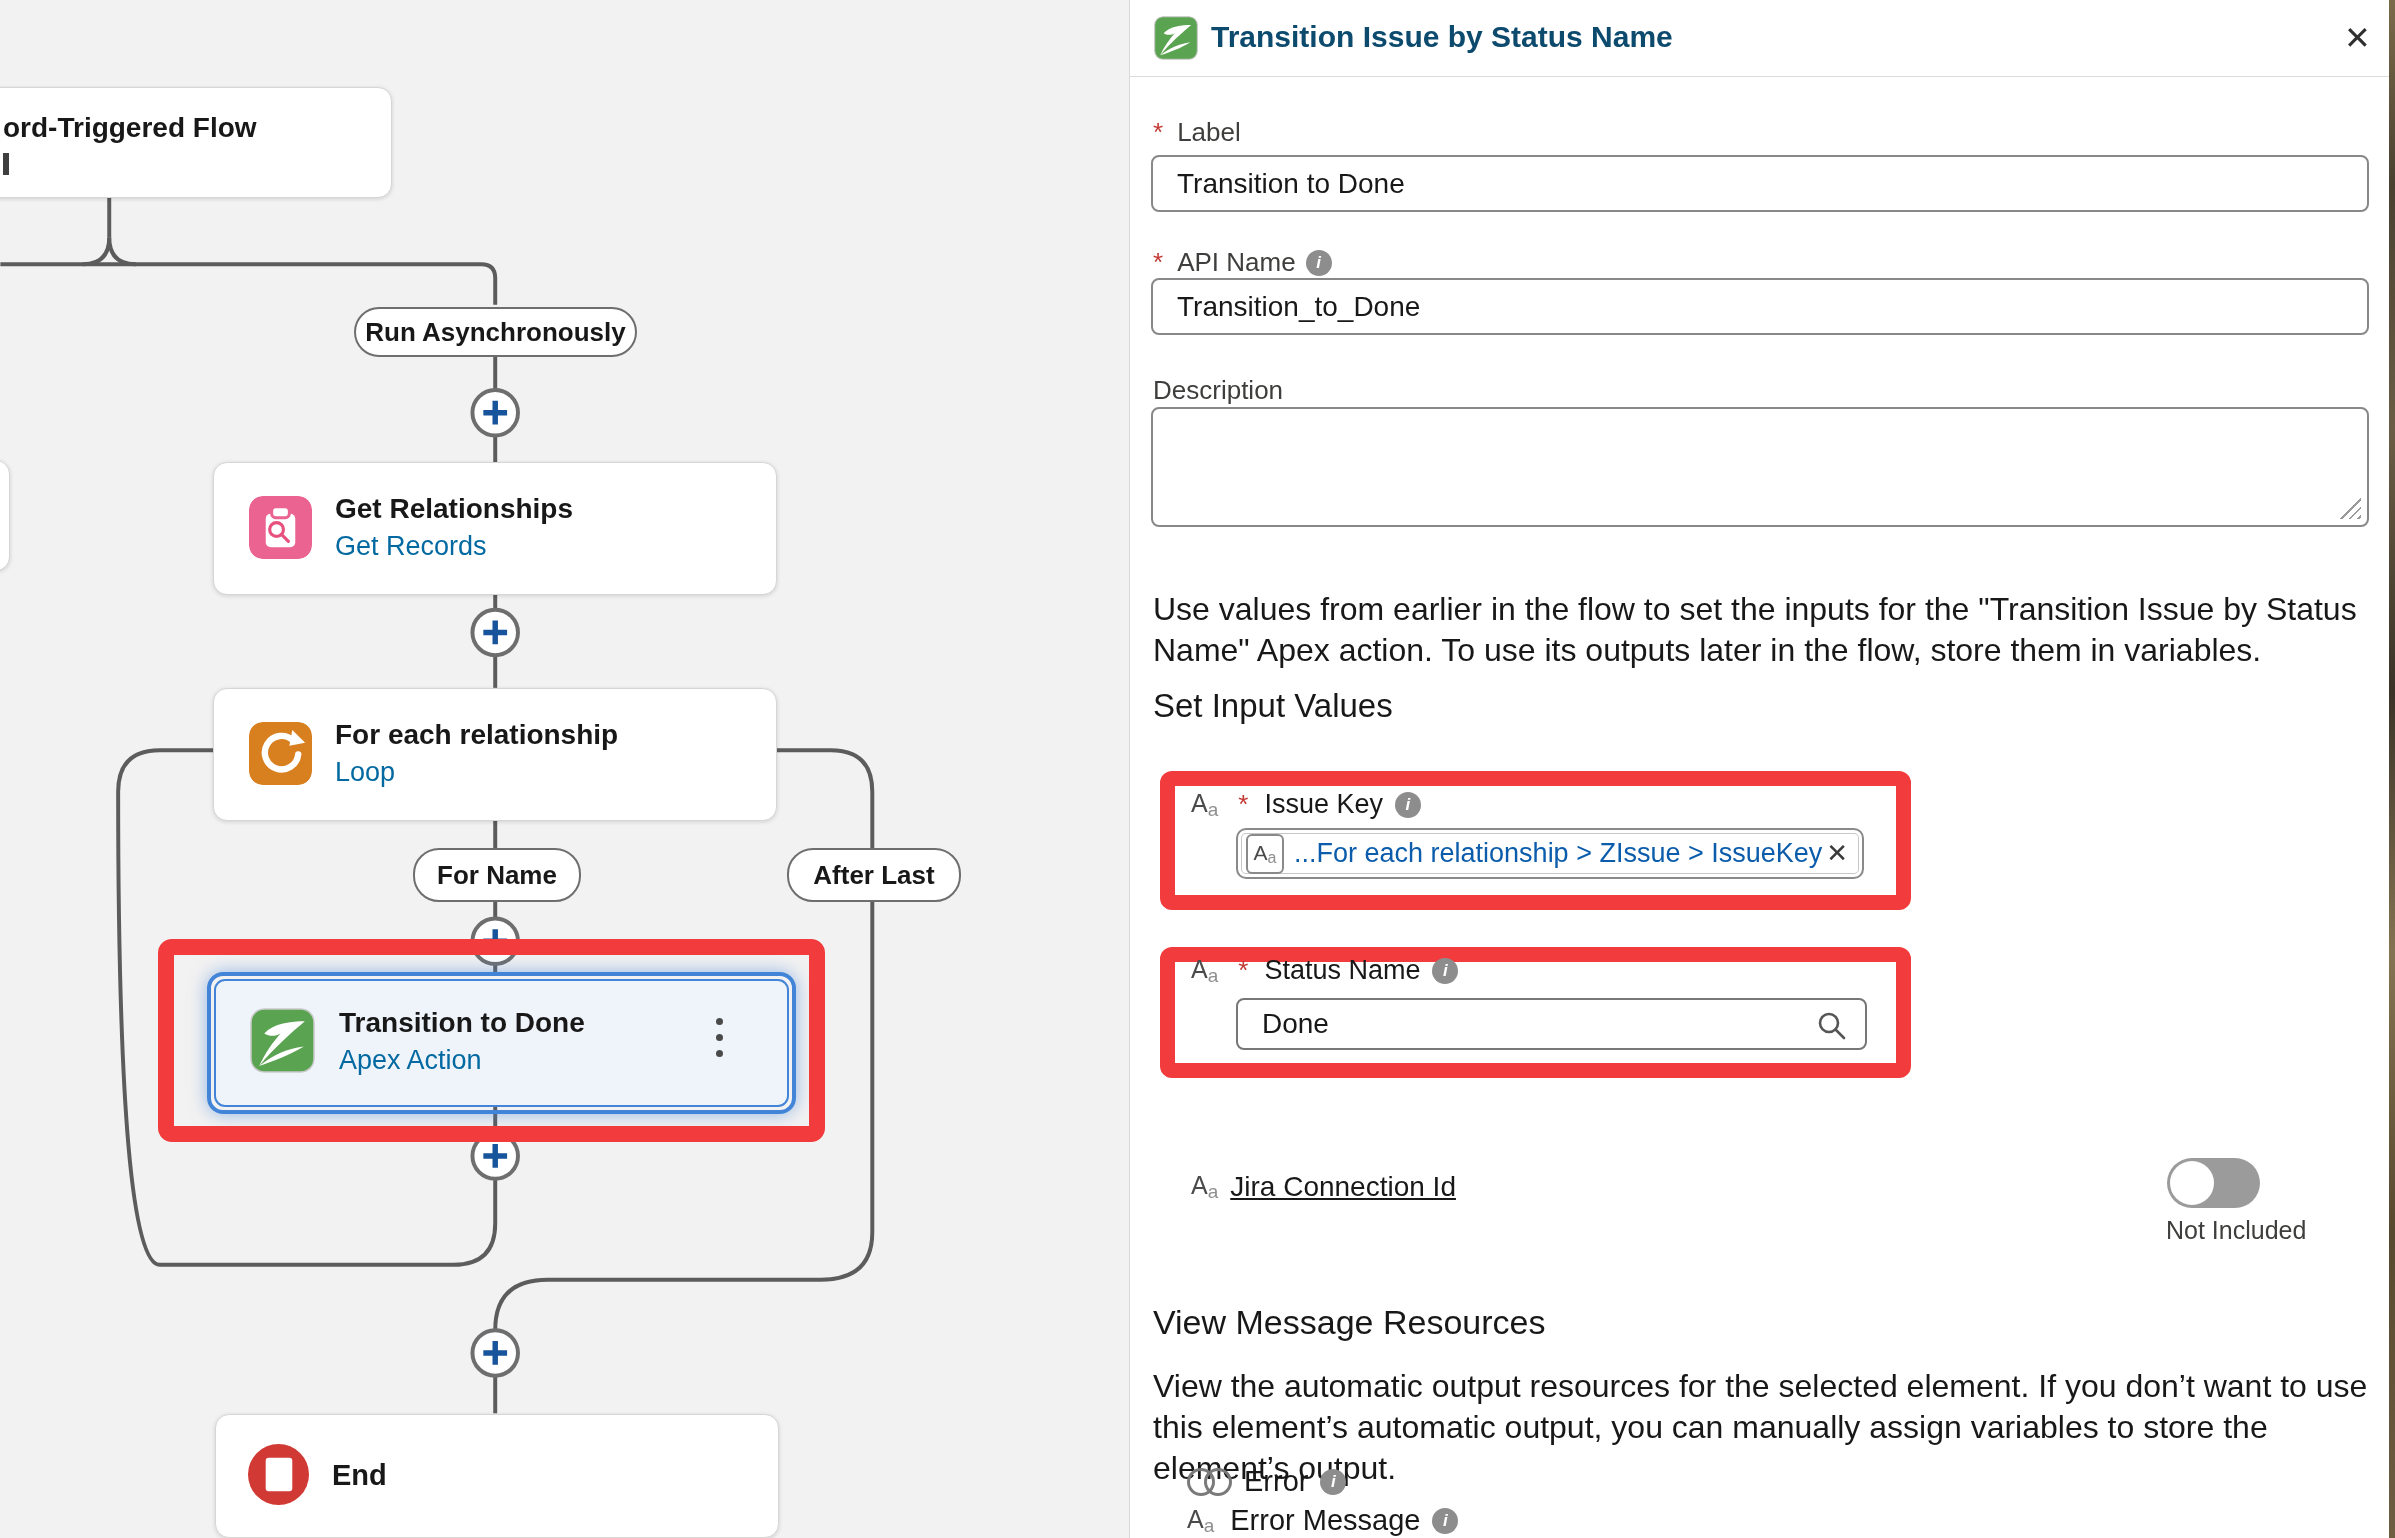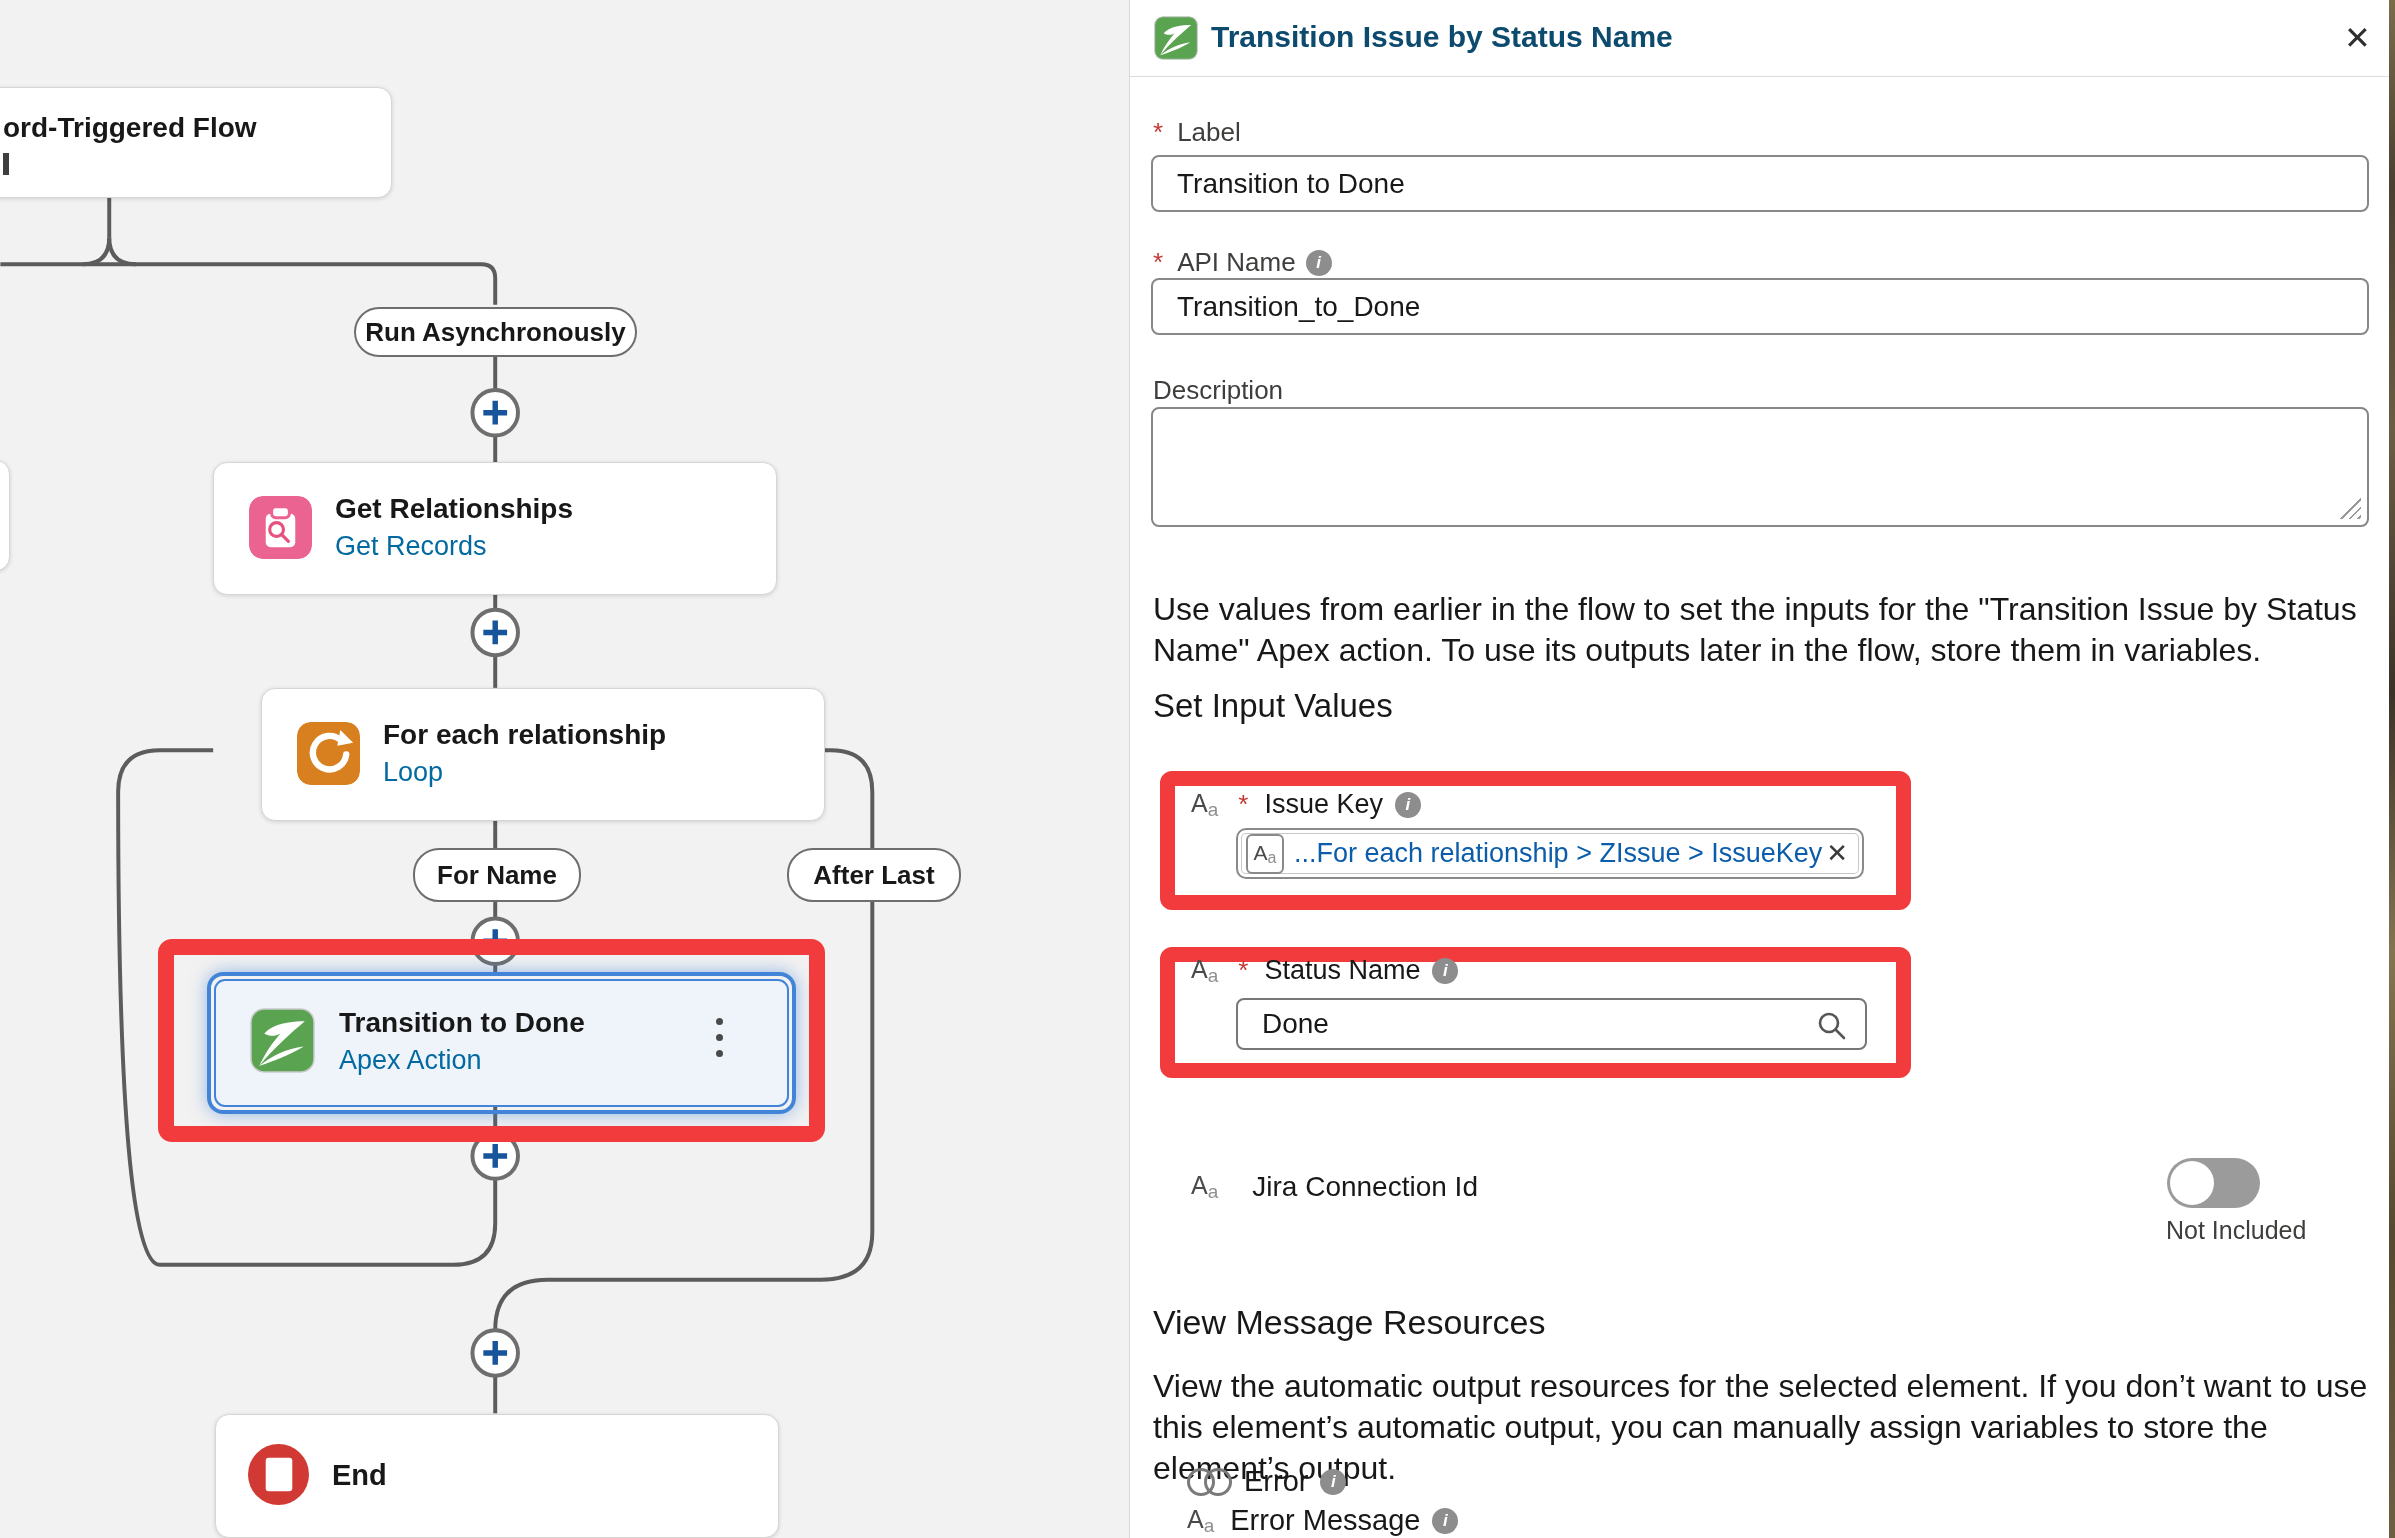--- a/index.html
+++ b/index.html
@@ -118,21 +118,21 @@
       <rect width="64" height="64" rx="14" fill="#eb6390"></rect>
       <rect x="17" y="18" width="30" height="34" rx="5" fill="#fff"></rect>
       <rect x="23" y="11" width="18" height="11" rx="4" fill="#fff" stroke="#eb6390" stroke-width="3"></rect>
       <circle cx="28" cy="34" r="7" fill="none" stroke="#e8517e" stroke-width="3.2"></circle>
       <path d="M33,39 L40,46" stroke="#e8517e" stroke-width="3.2" stroke-linecap="round"></path>
     </svg>
     <div class="card-title" style="left:121px;top:30px;">Get Relationships</div>
     <div class="card-sub" style="left:121px;top:68px;">Get Records</div>
   </div>
 
-  <div class="card" style="left:213px;top:688px;width:562px;height:131px;margin-left:48px;">
+  <div class="card" style="left:213px;top:688px;width:562px;height:131px;">
     <svg class="icon-sq" style="left:35px;top:33px;" viewBox="0 0 64 64">
       <rect width="64" height="64" rx="14" fill="#d8801f"></rect>
       <path d="M45,19 A17,17 0 1 0 50,33" fill="none" stroke="#fff" stroke-width="6.5" stroke-linecap="round"></path>
       <path d="M44,8 L57,21 L41,24 Z" fill="#fff"></path>
     </svg>
     <div class="card-title" style="left:121px;top:30px;">For each relationship</div>
     <div class="card-sub" style="left:121px;top:68px;">Loop</div>
   </div>
 
   <div class="pill" style="left:413px;top:848px;width:164px;height:50px;">
@@ -242,21 +242,21 @@
       <path d="M18.5,18.5 L27,27" stroke="#555" stroke-width="2.6" stroke-linecap="round"></path>
     </svg>
   </div>
   <div class="annot-p" style="left:30px;top:947px;width:751px;height:131px;box-sizing:border-box;z-index:45;"></div>
 
   <div class="prow" style="left:61px;top:1171px;font-size:28px;">
     <span class="aa">
         <span class="A">A</span>
         <span class="a">a</span>
       </span>
-    <span style="margin-left:22px;">Jira Connection Id</span>
+    <span style="margin-left:0;text-decoration:underline;">Jira Connection Id</span>
   </div>
   <div class="toggle" style="left:1037px;top:1158px;">
     <div class="knob"></div>
   </div>
   <div class="abs" style="left:1036px;top:1216px;font-size:25px;color:#3e3e3c;white-space:nowrap;">Not Included</div>
 
   <div class="h-section" style="left:23px;top:1303px;font-size:34px;">View Message Resources</div>
   <div class="para" style="left:23px;top:1366px;width:1228px;">View the automatic output resources for the selected element. If you don’t want to use this element’s automatic output, you can manually assign variables to store the element’s output.</div>
 
   <div class="prow" style="left:57px;top:1465px;font-size:29px;">

